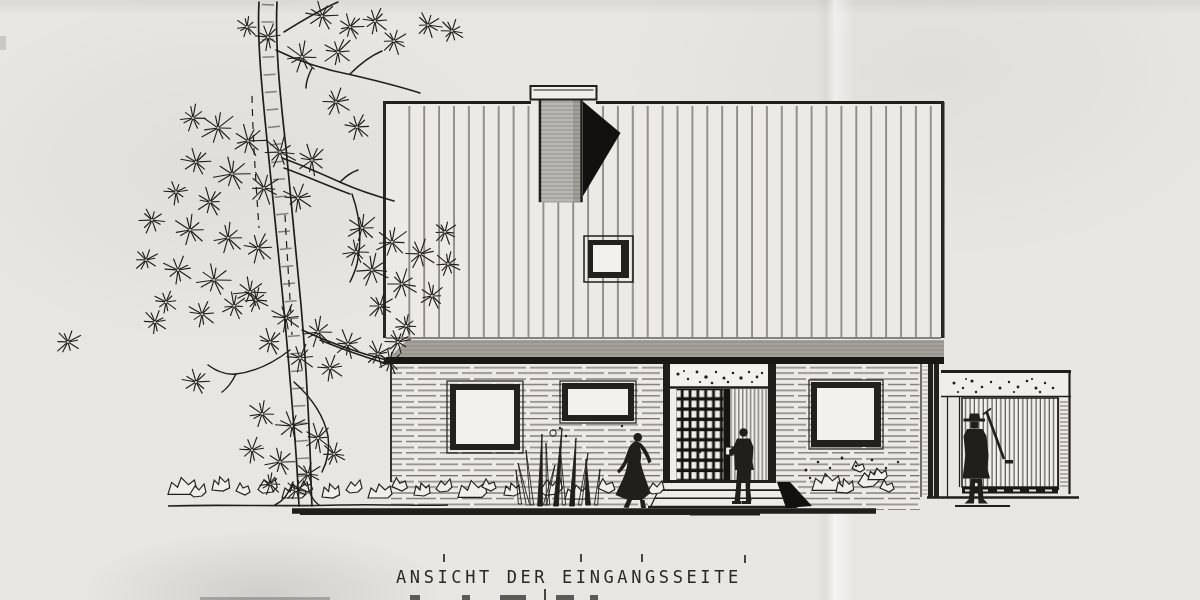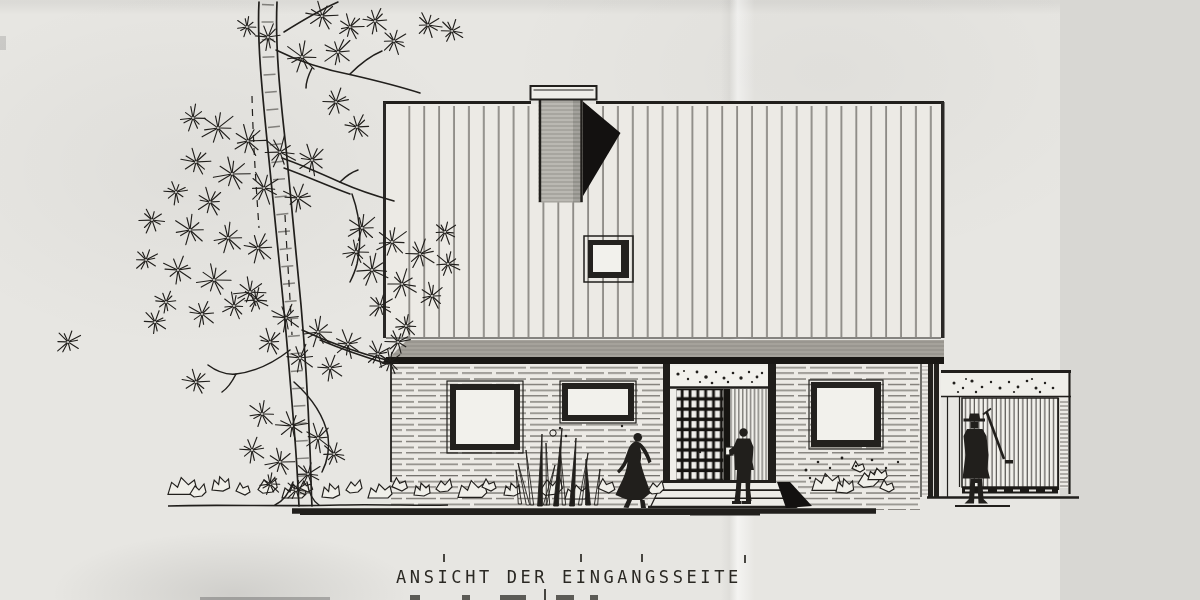--- a/index.html
+++ b/index.html
@@ -1,18 +1,18 @@
 <!DOCTYPE html>
 <html style="--paper: #e7e6e2; --ink: #211f1c; --shadow: #131110; --glass: #f2f1ec; --wall: #eceae5; --chimney: #bab8b2; --fascia: #a5a29b;"><head>
 <meta charset="utf-8">
 <style>
   html,body{margin:0;padding:0;}
   body{width:1200px;height:600px;overflow:hidden;background:#d8d7d3;font-family:"DejaVu Sans Mono", monospace;}
   .paper{
-    position:relative;width:1060px;height:600px;
+    position:relative;width:1200px;height:600px;
     background:
       radial-gradient(ellipse 420px 260px at 18% 28%, rgba(0,0,0,0.035), transparent 70%),
       radial-gradient(ellipse 500px 300px at 78% 12%, rgba(0,0,0,0.030), transparent 65%),
       radial-gradient(ellipse 260px 90px  at 22% 99%, rgba(0,0,0,0.10), transparent 70%),
       linear-gradient(90deg, transparent 68.0%, rgba(0,0,0,0.035) 68.8%, rgba(255,255,255,0.55) 69.6%, transparent 71.2%),
       linear-gradient(180deg, rgba(0,0,0,0.05) 0.4%, transparent 2.5%),
       var(--paper,#e7e6e2);
   }
   svg{position:absolute;left:0;top:0;}
   

